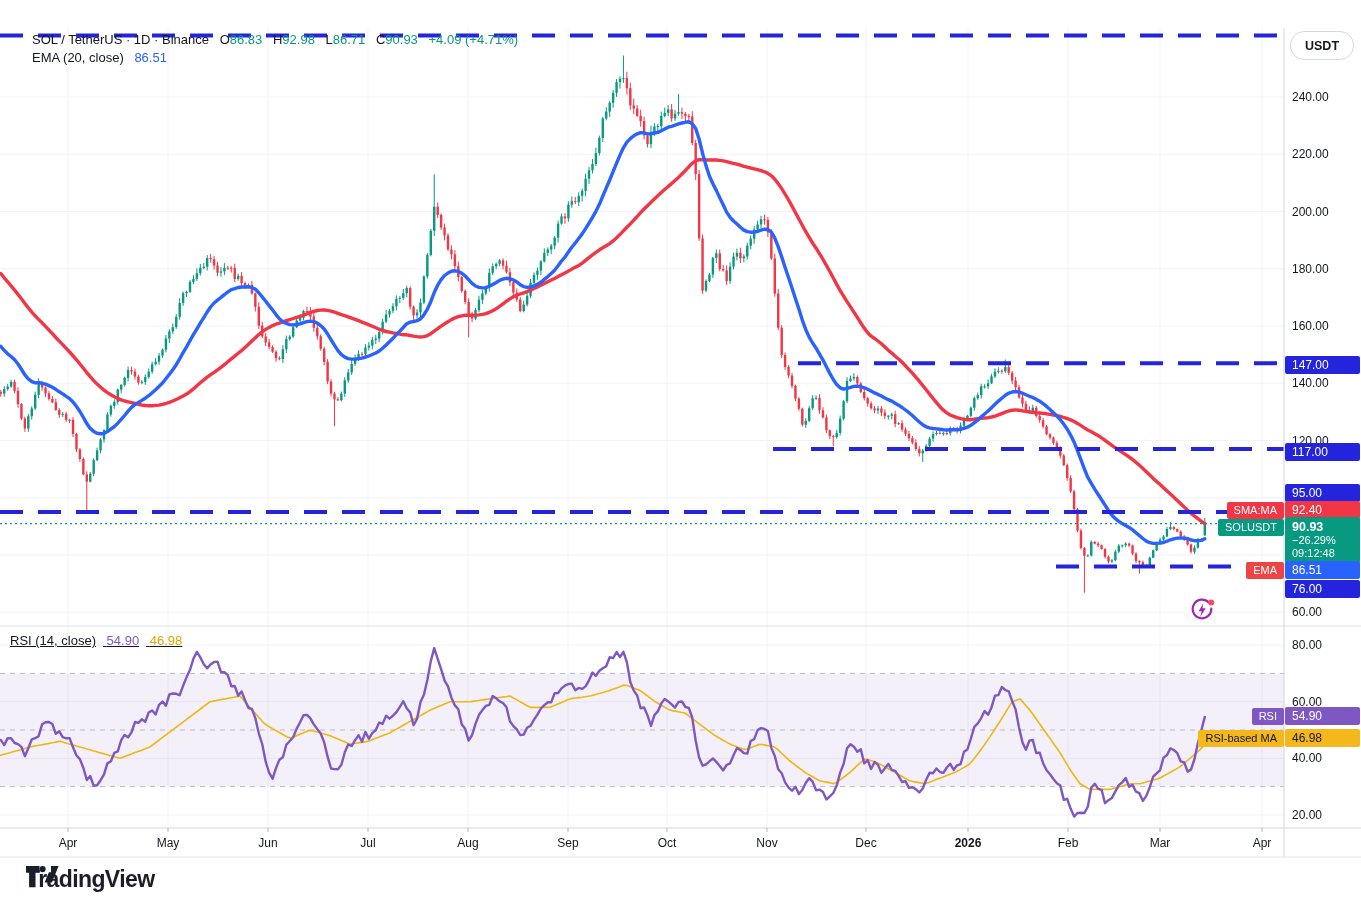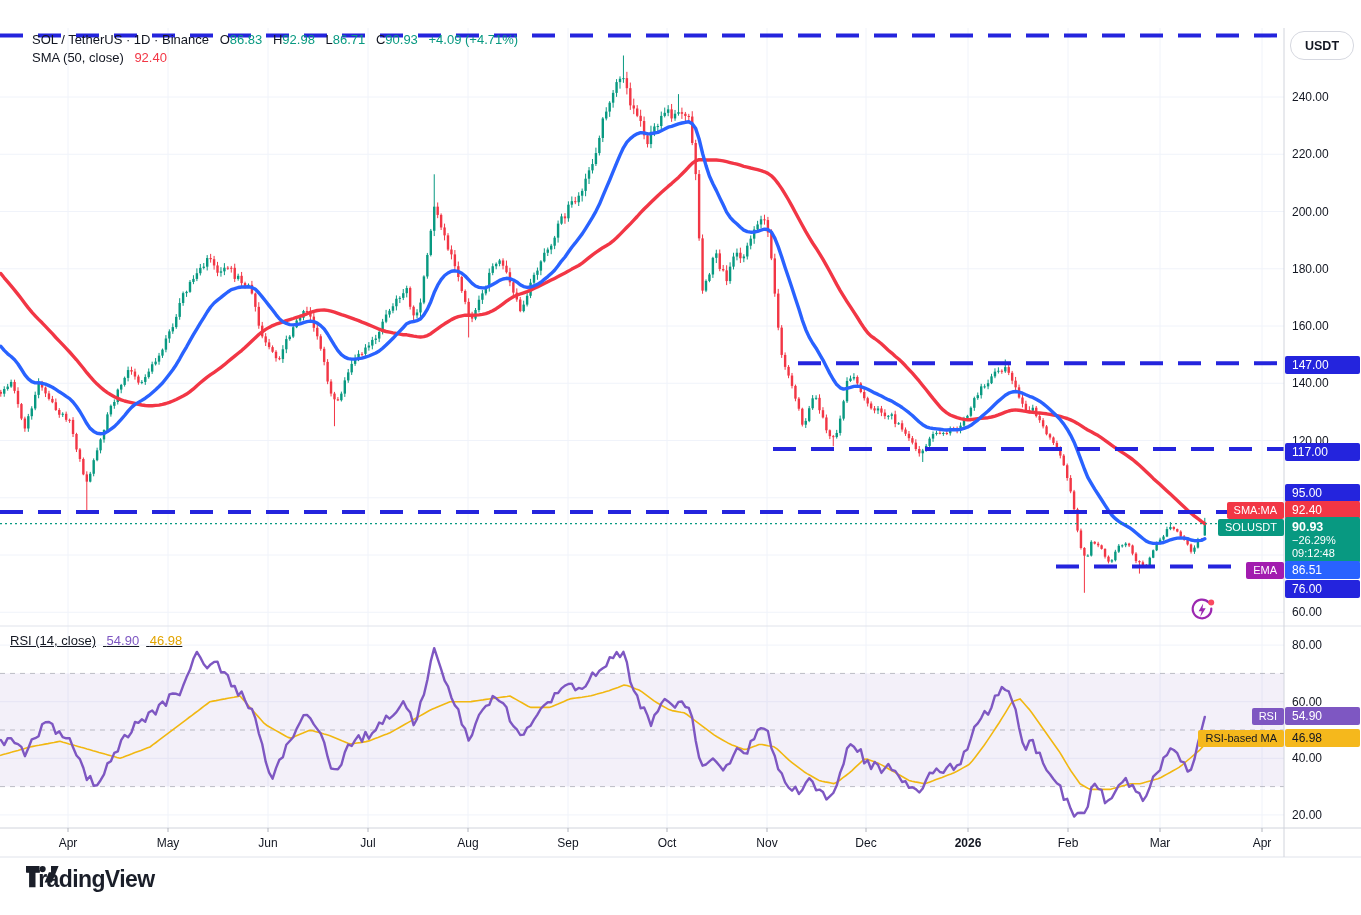--- a/index.html
+++ b/index.html
@@ -27,21 +27,21 @@
   .badge.purple{background:#7e57c2;}
   .badge.yellow{background:#f5b81c;color:#131722;}
   .price-block{position:absolute;left:1285px;top:517px;width:75px;background:#089981;color:#fff;
                border-radius:2px;padding:3px 0 3px 7px;box-sizing:border-box;font-size:11px;
                line-height:13px;z-index:7;}
   .price-block .pb1{font-size:12.5px;font-weight:700;line-height:14px;}
   .tag{position:absolute;right:77px;height:17px;line-height:17px;padding:0 7px;font-size:11px;
        color:#fff;border-radius:2px;white-space:nowrap;z-index:6;}
   .tag.red{background:#f23645;}
   .tag.teal{background:#089981;}
-  .tag.emat{background:#a21caf;text-align:right;}
+  .tag.emat{background:#ef4444;text-align:right;}
   .tag.purple{background:#7e57c2;}
   .tag.yellow{background:#f5b81c;color:#131722;}
   .footer-logo{position:absolute;left:26px;top:866px;display:flex;align-items:center;gap:9px;z-index:5;}
   .brand{font-size:23px;font-weight:800;letter-spacing:-0.6px;color:#1a1e29;}
   .flash{position:absolute;left:1189px;top:597px;z-index:6;}
 </style>
 </head>
 <body>
 
 <div class="stage">
@@ -864,22 +864,22 @@
   <div class="legend">
     <div class="lrow">
       <span>SOL / TetherUS · 1D · Binance</span><span class="sp"></span>
       <span>O</span><span class="v-up">86.83</span><span class="sp"></span>
       <span>H</span><span class="v-up">92.98</span><span class="sp"></span>
       <span>L</span><span class="v-up">86.71</span><span class="sp"></span>
       <span>C</span><span class="v-up">90.93</span><span class="sp"></span>
       <span class="v-up">+4.09 (+4.71%)</span>
     </div>
     <div class="lrow">
-      <span>SMA (50, close)</span><span class="sp"></span>
-      <span class="v-sma">92.40</span>
+      <span>EMA (20, close)</span><span class="sp"></span>
+      <span class="v-ema">86.51</span>
     </div>
   </div>
 
   <div class="rsi-legend">
     <span>RSI (14, close)</span><span class="sp"></span>
     <span class="v-rsi">54.90</span><span class="sp"></span>
     <span class="v-rsima">46.98</span>
   </div>
 
   <div class="usdt-btn">USDT</div>

